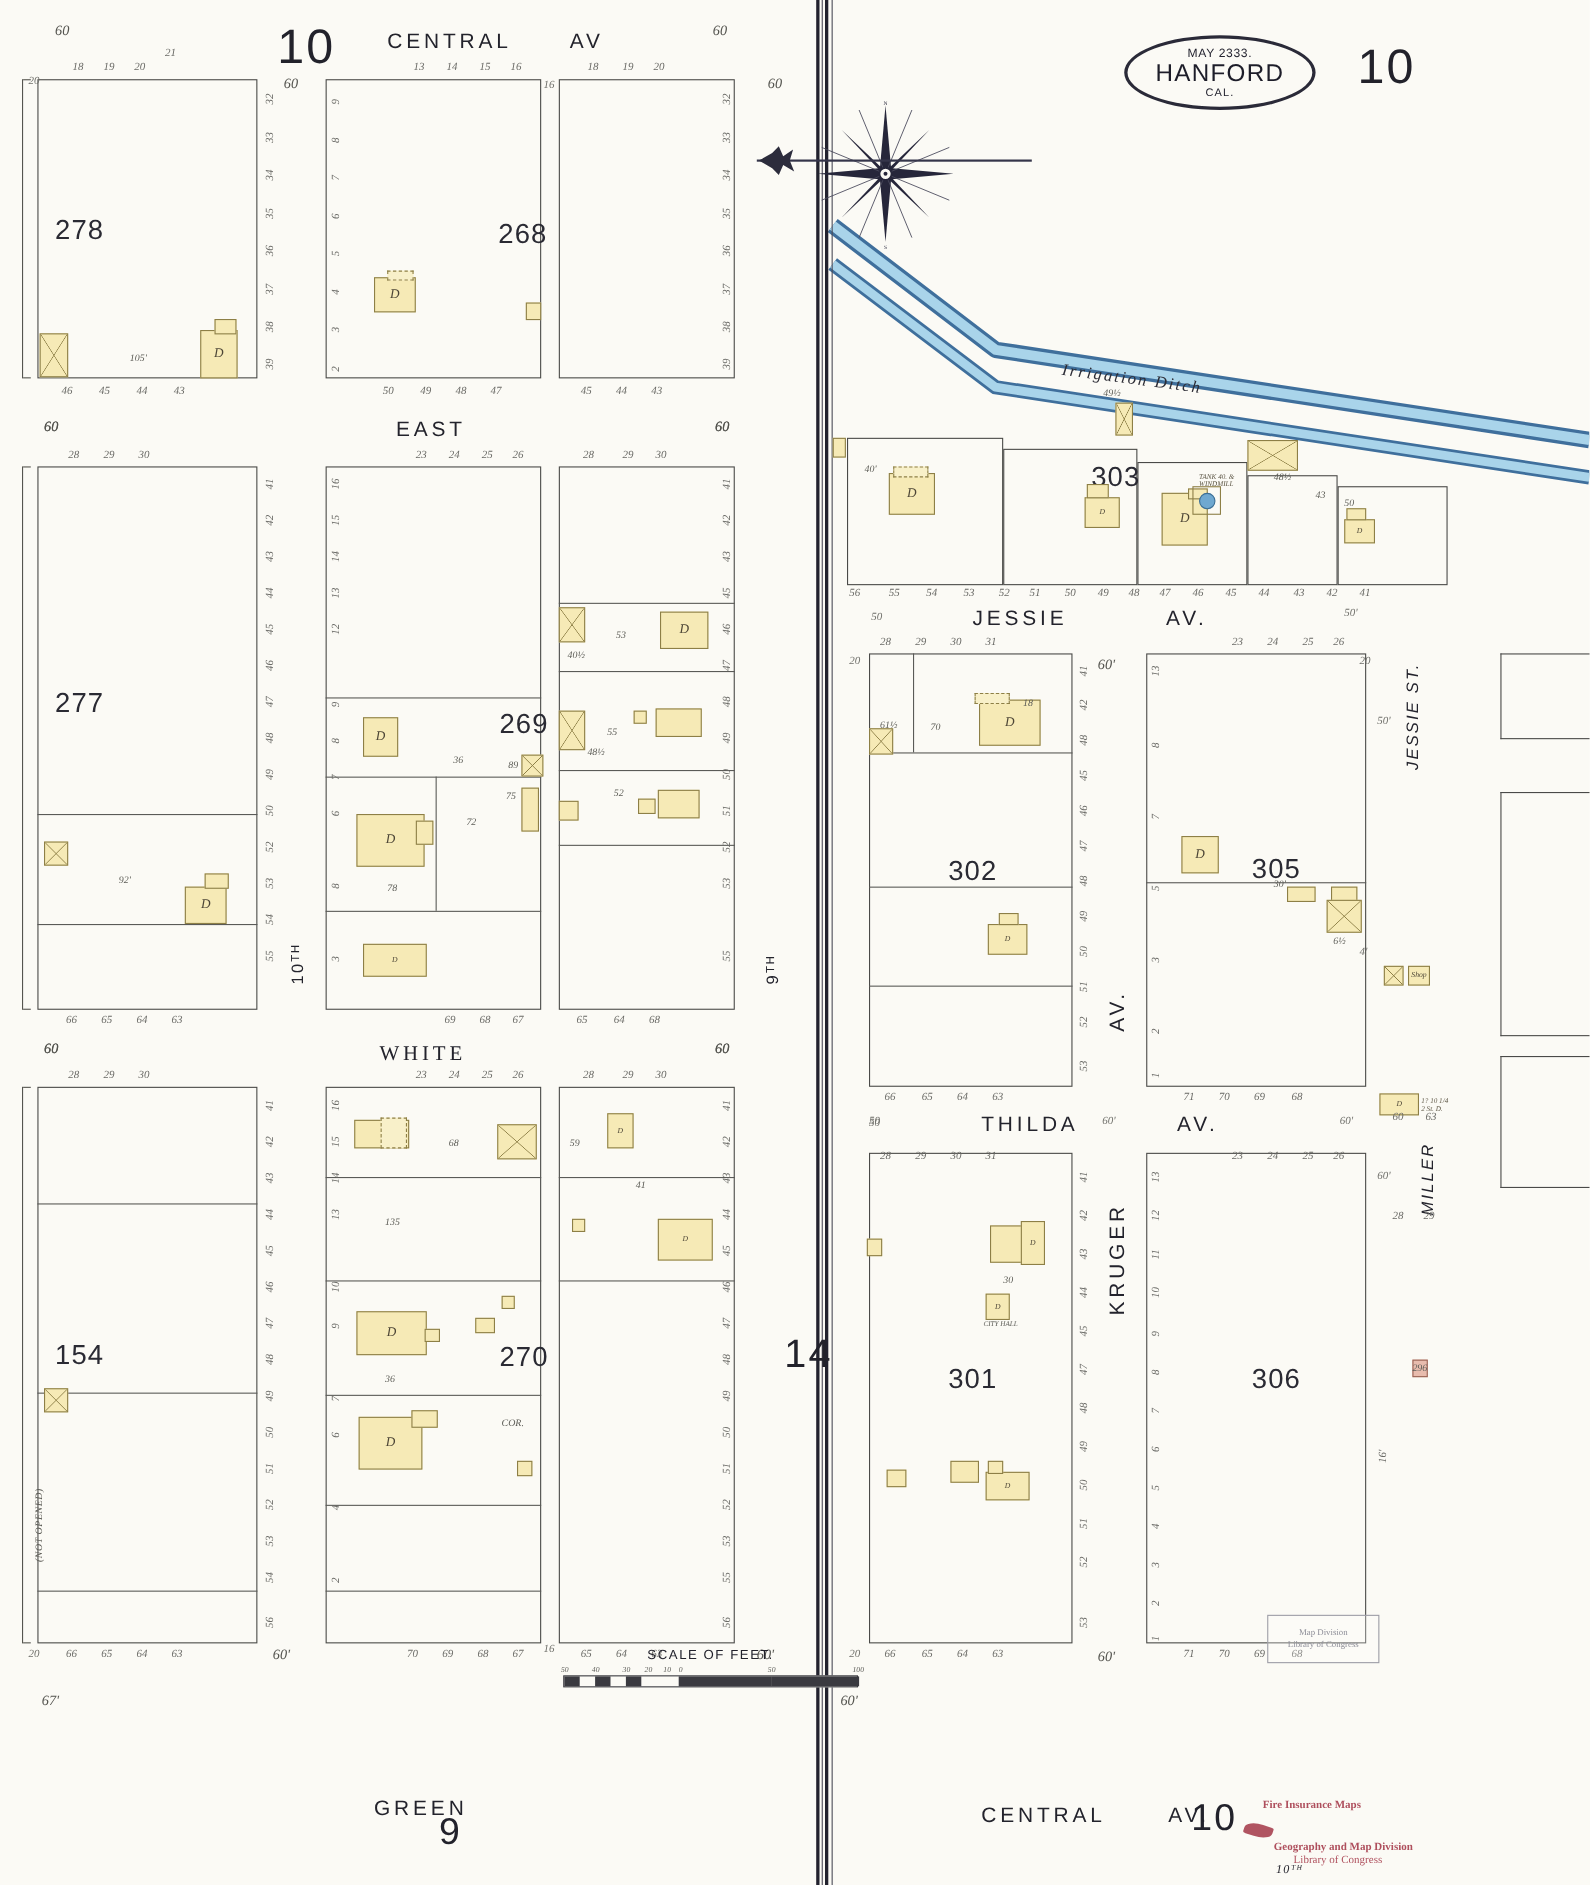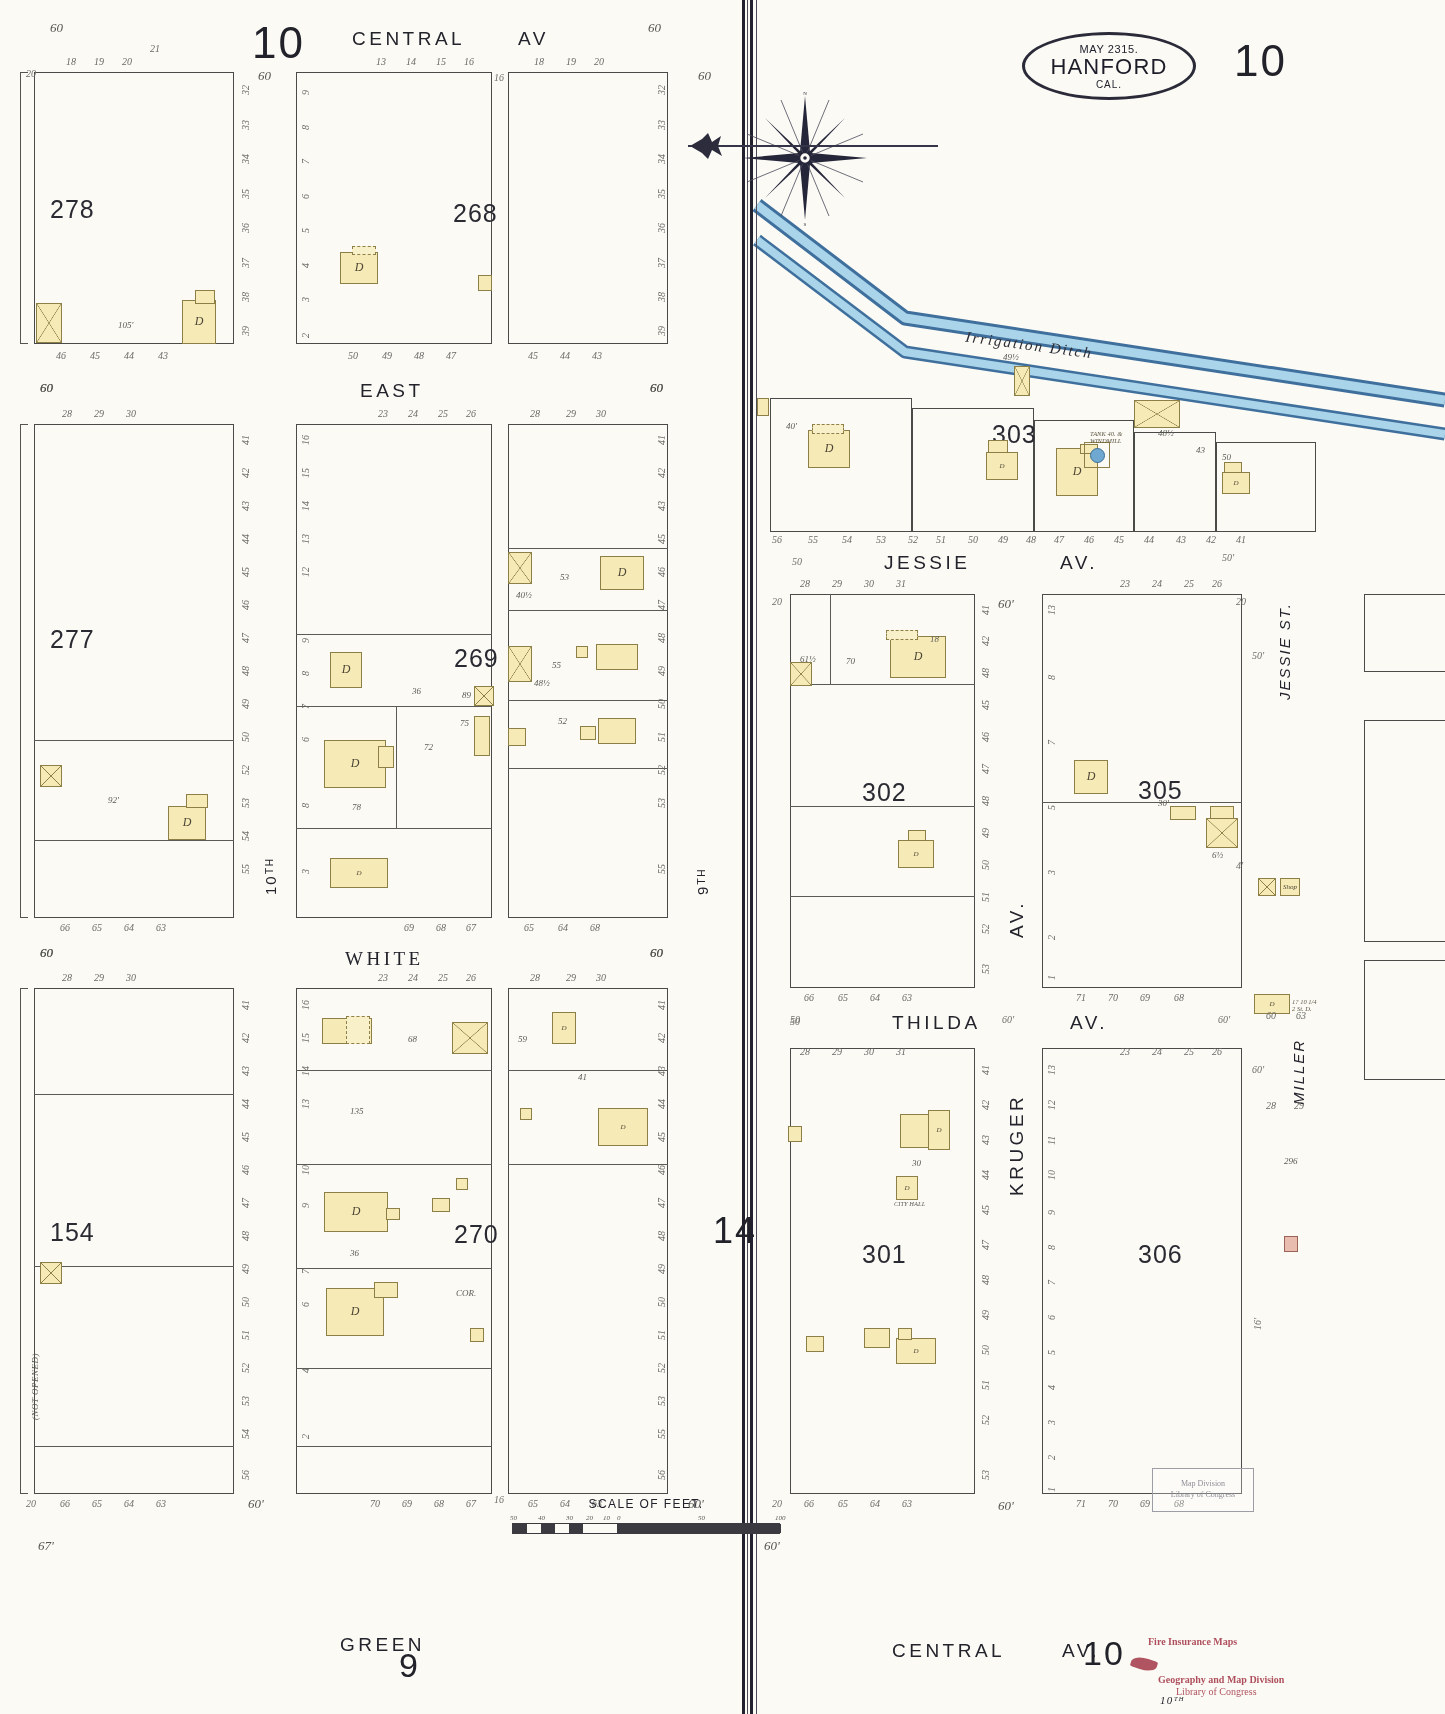--- a/index.html
+++ b/index.html
@@ -226,21 +226,21 @@
     <text x="0" y="-63" font-size="5" text-anchor="middle" fill="#26263a" font-family="Liberation Serif, serif">N</text>
     <text x="0" y="68" font-size="5" text-anchor="middle" fill="#26263a" font-family="Liberation Serif, serif">S</text>
   </svg>
 
   <div class="abs" style="left:688px;top:145px;width:250px;height:2px;background:#35354a;"></div>
   <svg class="abs" style="left:688px;top:130px;width:42px;height:32px;" viewBox="0 0 42 32">
     <path d="M2,16 L14,9 L20,3 L24,12 L33,6 L30,16 L34,26 L24,20 L20,29 L14,23 Z" fill="#2c2c3c"></path>
   </svg>
 
   <div id="cartouche">
-    <div class="c-date">MAY 2315.</div>
+    <div class="c-date">MAY 2333.</div>
     <div class="c-city">HANFORD</div>
     <div class="c-state">CAL.</div>
   </div>
 
   <div class="sheetnum" style="left:252px;top:18px;">10</div>
   <div class="sheetnum" style="left:1234px;top:36px;">10</div>
   <div class="sheetnum small" style="left:1083px;top:1634px;">10</div>
   <div class="sheetnum small" style="left:399px;top:1646px;">9</div>
   <div class="sheetnum side" style="left:713px;top:1210px;">14</div>
   <div class="street tiny" style="left:1160px;top:1694px;font-size:11px;">10ᵀᴴ</div>
@@ -815,21 +815,21 @@
     <div class="xmark"></div>
   </div>
   <div class="bldg" style="left:1280px;top:878px;width:20px;height:18px;">
     <div class="bldg-label xs">Shop</div>
   </div>
   <div class="bldg" style="left:1254px;top:994px;width:36px;height:20px;">
     <div class="bldg-label xs">D</div>
   </div>
   <div class="tinytxt" style="left:1292px;top:998px;">1? 10 1/4<br>2 St. D.</div>
   <div class="bldg" style="left:1284px;top:1236px;width:14px;height:16px;background:#e8bcae;border-color:#9a6355;"></div>
-  <div class="note" style="left:1284px;top:1156px;">296</div>
+  <div class="note" style="left:1284px;top:1238px;">296</div>
   <div class="lot" style="left:1266px;top:1100px;">28</div>
   <div class="lot" style="left:1294px;top:1100px;">29</div>
   <div class="lot" style="left:1266px;top:1010px;">60</div>
   <div class="lot" style="left:1296px;top:1010px;">63</div>
   <div class="lot rot" style="left:1252px;top:1330px;">16'</div>
 
   <div id="scalewrap">
     <div id="scaletitle">SCALE OF FEET.</div>
     <div id="scalebar">
       <div class="seg" style="left:0;width:14px;"></div>

